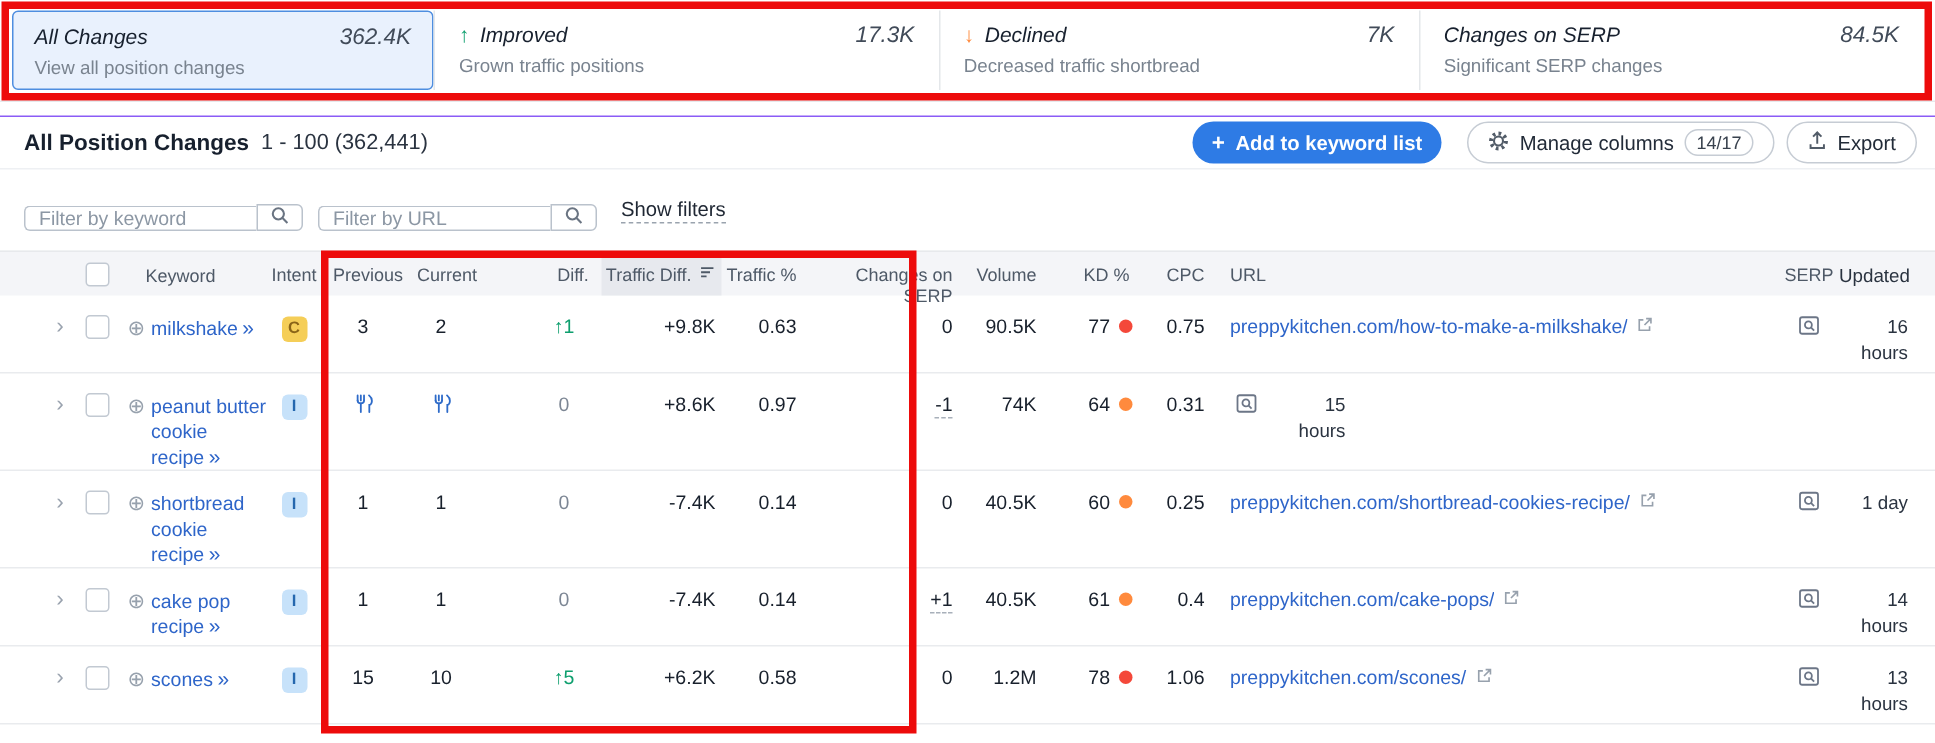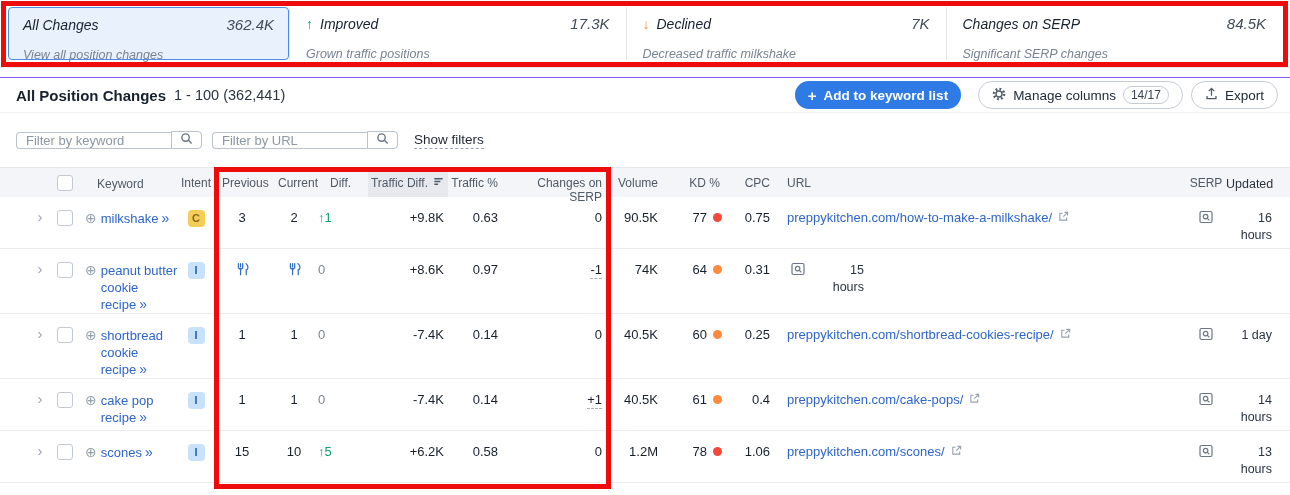--- a/index.html
+++ b/index.html
@@ -8,63 +8,63 @@
   #app { position:relative; width:1290px; height:495px; background:#fff; overflow:hidden; font-size:13px; }
 
   
   .strip { display:flex; align-items:stretch; height:68px; padding:7px 8px; border-bottom:1px solid #e7e9ec; }
   .card { flex:1; padding:5px 16px 5px 16px; cursor:pointer; }
   .card + .card { border-left:1px solid #e4e7ea; }
   .card.selected { background:#e9f1fd; border:1px solid #4e8ee0; border-radius:4px; padding:5px 14px; }
   .card-top { display:flex; justify-content:space-between; align-items:baseline; margin-top:3px;font-style:italic; }
   .card-title { font-size:14px; color:#17202e; display:flex; align-items:baseline; gap:7px; }
   .card-value { font-size:15px; color:#414b59; }
-  .card-sub { font-size:12.5px; color:#79838f; margin-top:15px;font-style:italic; }
+  .card-sub { font-size:12.5px; color:#79838f; margin-top:5px; }
   .arrow-up { color:#0e9f6e; font-weight:bold; }
   .arrow-down { color:#ff8a3d; font-weight:bold; }
   .w-card1 { max-width:281px; }
   .w-card2 { max-width:356px; }
   .w-card3 { max-width:320px; }
 
   
   .panel { margin-top:9px; border-top:1px solid #8b5cf6; }
   .sec-head { height:35px; display:flex; align-items:center; padding:0 12px 0 16px; border-bottom:1px solid #eef0f3; }
   .sec-title { font-size:15px; font-weight:bold; color:#17202e; }
   .sec-range { font-size:14.5px; color:#2a3340; margin-left:8px; }
   .sec-spacer { flex:1; }
   .btn { height:28px; display:inline-flex; align-items:center; gap:7px; border-radius:15px; font-size:13.5px; padding:0 13px; cursor:pointer; background:#fff; border:1px solid #c6ccd4; color:#222b38; white-space:nowrap; }
   .btn-primary { background:#2e7be5; border:none; color:#fff; font-weight:bold; margin-right:9px; }
   .btn-primary .plus { font-size:15px; font-weight:bold; }
   .btn + .btn { margin-left:8px; }
   .count-pill { border:1px solid #c6ccd4; border-radius:10px; font-size:12px; color:#39424e; padding:1px 7px; }
 
   
   .filter-row { height:54px; display:flex; align-items:center; padding:0 16px; gap:10px; }
-  .search-group { display:flex; align-items:center; height:27px; }
+  .search-group { display:flex; align-items:flex-end; height:27px; }
   .search-group input { width:155px; border:1px solid #bac2cc; border-right:none; border-radius:4px 0 0 4px; padding:0 9px; font-size:13px; font-family:inherit; color:#1b2430; outline:none; }
   .search-group input::placeholder { color:#8c97a4; }
   .search-btn { width:31px; border:1px solid #bac2cc; border-radius:0 4px 4px 0; background:#fff; display:flex; align-items:center; justify-content:center; cursor:pointer; }
   .show-filters { margin-left:6px; font-size:13.5px; color:#1f2733; border-bottom:1px dashed #9aa3ae; padding-bottom:1px; cursor:pointer; }
 
   
   .thead { display:flex; align-items:stretch; height:30px; background:#f4f5f8; border-top:1px solid #e7e9ec; font-size:12px; color:#4e5967; padding-left:28px; }
   .thead > div { padding-top:8px; }
   .trow { display:flex; align-items:flex-start; min-height:52px; border-bottom:1px solid #e9ebee; padding-left:28px; }
   .trow > div { padding-top:13px; }
 
   .c-exp { width:24px; text-align:center; }
   .c-chk { width:29px; padding-left:5px; }
   .c-kw  { width:97px; padding-left:4px; display:flex; align-items:flex-start; gap:4px; line-height:17px; }
   .thead .c-kw { padding-left:16px; display:block; }
   .c-int { width:36px; text-align:center; }
   .c-prev { width:56px; text-align:center; }
   .thead .c-prev { text-align:left; padding-left:8px; }
   .c-cur { width:48px; text-align:center; }
   .thead .c-cur { text-align:right; padding-left:7px; }
-  .c-diff { width:50px; text-align:left; }
+  .c-diff { width:50px; text-align:center;margin-left:33px; }
   .thead .c-diff { padding-left:12px; }
   .c-tdiff { width:80px; text-align:right; padding-right:4px; }
   .thead .c-tdiff { background:#e7e9ee; padding-top:0; display:flex; align-items:center; justify-content:flex-end; gap:5px; }
   .c-tpct { width:58px; text-align:right; padding-right:8px; }
   .c-cserp { width:104px; text-align:right; padding-right:8px; }
   .c-vol { width:56px; text-align:right; padding-right:8px; }
   .c-kd { width:62px; display:flex; justify-content:flex-end; align-items:center; gap:6px; padding-right:6px; }
   .thead .c-kd { display:block; text-align:right; padding-right:8px; }
   .c-cpc { width:50px; text-align:right; padding-right:8px; }
   .c-url { flex:1; padding-left:9px; display:flex; align-items:center; gap:6px; }
@@ -120,21 +120,21 @@
       <div class="card-sub">Grown traffic positions</div>
     </div>
     <div class="card w-card3">
       <div class="card-top">
         <span class="card-title">
           <span class="arrow-down">↓</span>
           <span>Declined</span>
         </span>
         <span class="card-value">7K</span>
       </div>
-      <div class="card-sub">Decreased traffic milkshake</div>
+      <div class="card-sub">Decreased traffic shortbread</div>
     </div>
     <div class="card">
       <div class="card-top">
         <span class="card-title">Changes on SERP</span>
         <span class="card-value">84.5K</span>
       </div>
       <div class="card-sub">Significant SERP changes</div>
     </div>
   </div>
 

